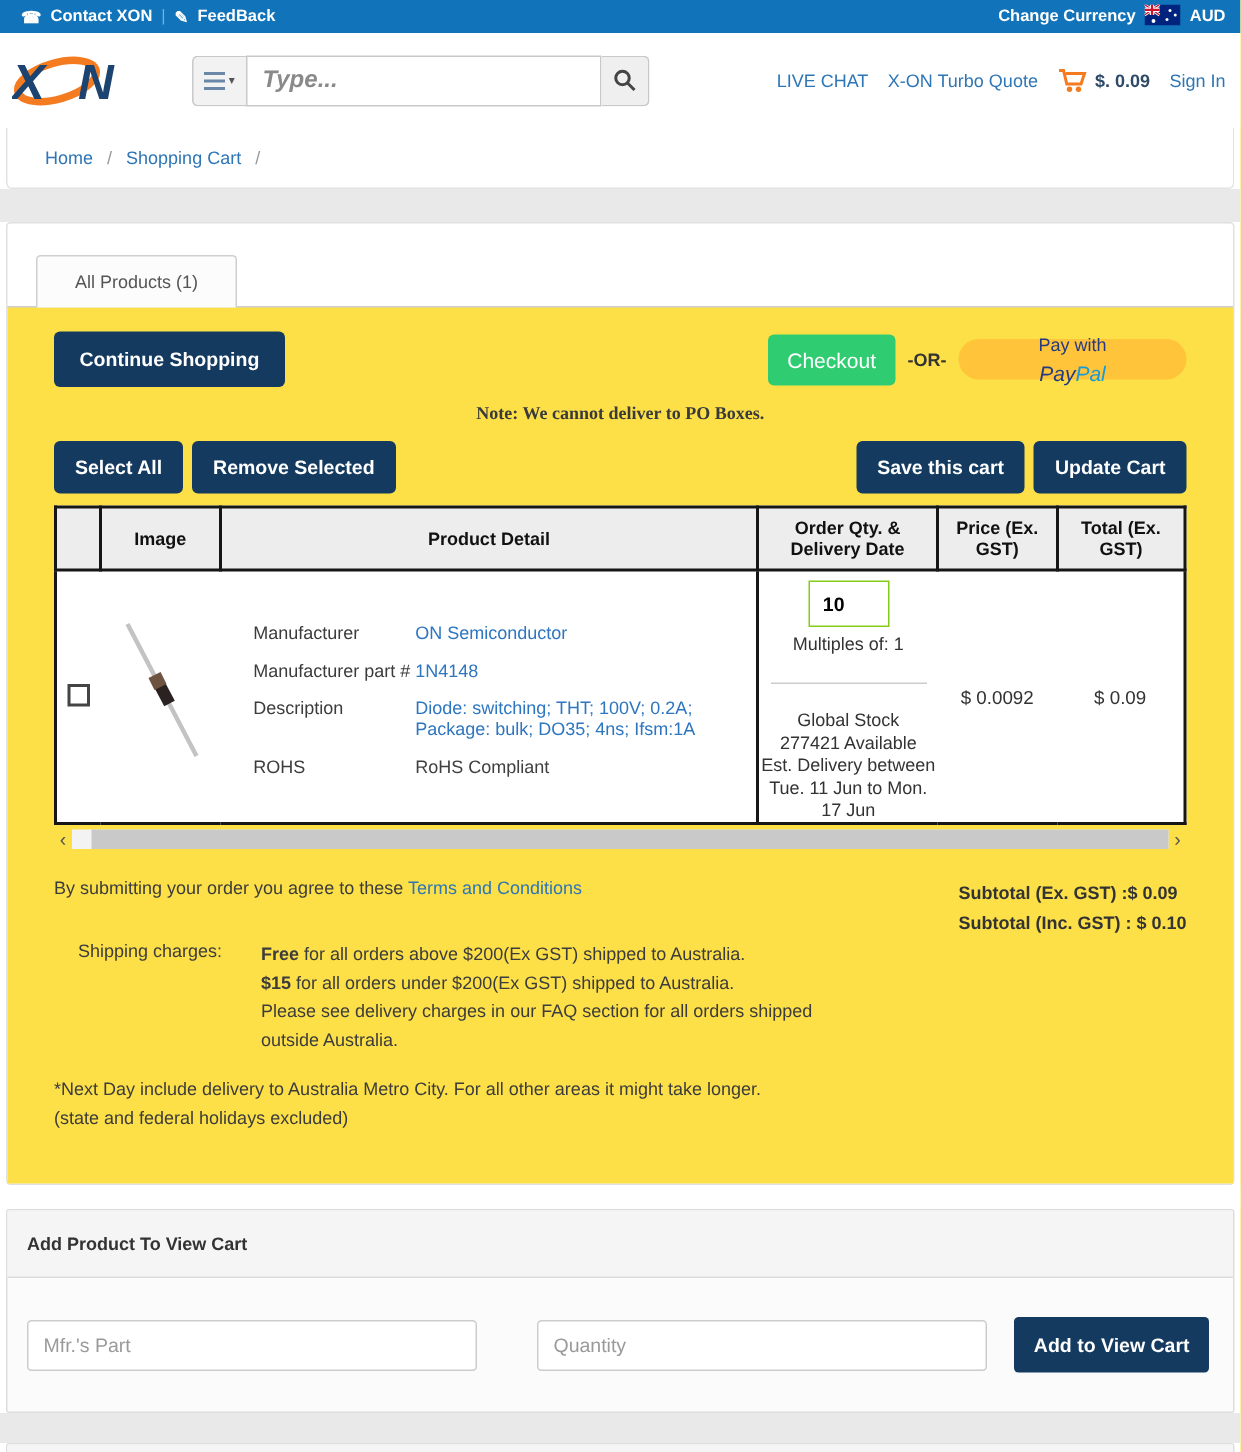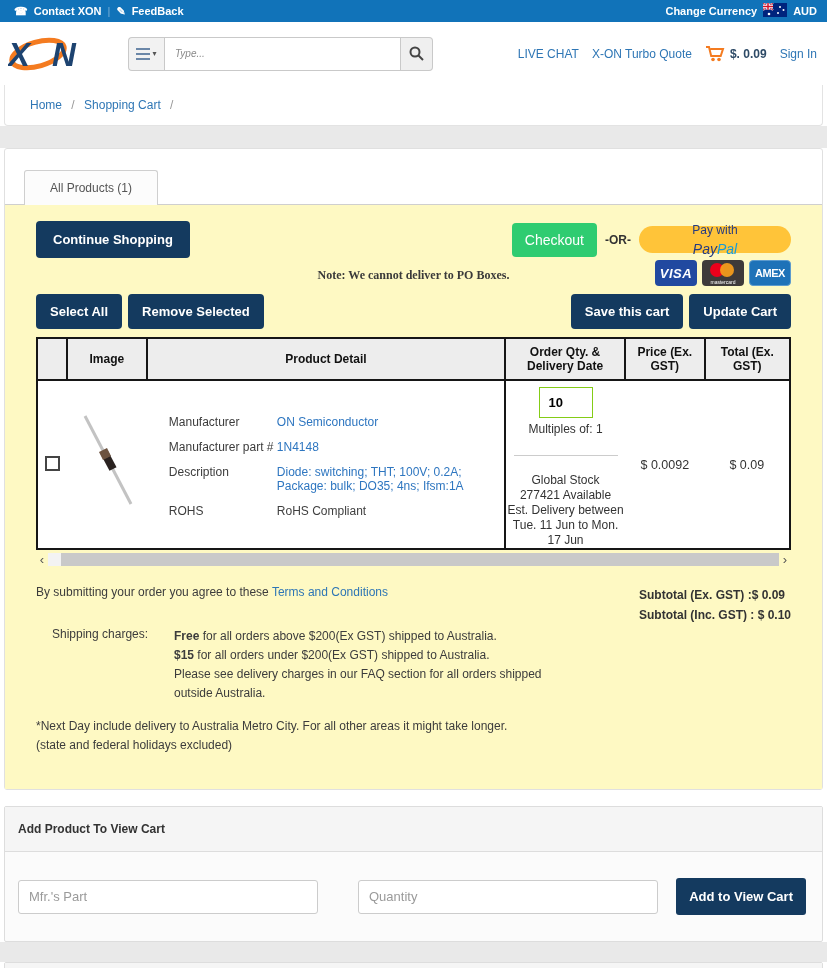--- a/index.html
+++ b/index.html
@@ -11,39 +11,39 @@
   .topbar a { color:#fff; text-decoration:none; cursor:pointer; }
   .topbar .sep { color:#79aed6; font-weight:normal; }
   .flag { display:inline-block; }
 
   
   .header { height:63px; display:flex; align-items:center; padding:0 10px 0 8px; background:#fff; }
   .logo { width:78px; height:40px; cursor:pointer; }
   .searchwrap { display:flex; align-items:center; margin-left:42px; }
   .cat-btn { width:36px; height:34px; background:#f2f2f2; border:1px solid #c9c9c9; border-right:none; border-radius:4px 0 0 4px; display:flex; align-items:center; justify-content:center; gap:2px; cursor:pointer; }
   .cat-btn .caret { font-size:8px; color:#555; }
-  .search-input { width:237px; height:34px; border:1px solid #c9c9c9; padding:0 10px; font-size:10px; outline:none; }
+  .search-input { width:237px; height:34px; border:1px solid #c9c9c9; padding:0 10px; font-size:16px; outline:none;font-weight:bold; }
   .search-input::placeholder { font-style:italic; color:#8a8a8a; }
   .search-btn { width:32px; height:34px; background:#efefef; border:1px solid #c9c9c9; border-left:none; border-radius:0 4px 4px 0; display:flex; align-items:center; justify-content:center; cursor:pointer; }
   .hnav { margin-left:auto; display:flex; align-items:center; gap:13px; font-size:12px; }
   .hnav a { color:#2E76B5; text-decoration:none; cursor:pointer; }
   .cartgrp { display:flex; align-items:center; gap:5px; }
   .cart-total { color:#2d4a66; font-weight:bold; }
 
   
   .crumbcard { margin:0 4px; background:#fff; border:1px solid #e3e3e3; border-top:none; border-radius:0 0 4px 4px; padding:13px 25px; font-size:12px; }
   .crumbcard a { color:#2E76B5; text-decoration:none; cursor:pointer; }
   .crumbcard .csep { color:#999; margin:0 6px; }
   .grayband { height:22px; background:#e9e9e9; }
   .grayband2 { height:20px; background:#e9e9e9; }
 
   
   .maincard { margin:0 4px; background:#fff; border:1px solid #e0e0e0; border-radius:3px; padding-top:20px; }
   .tab { display:inline-block; margin-left:19px; padding:10px 25px; background:#fcfcfc; border:1px solid #cfcfcf; border-bottom:none; border-radius:3px 3px 0 0; color:#555; font-size:12px; position:relative; top:1px; cursor:pointer; }
-  .panel { border-top:1px solid #cfcfcf; background:#fef9c3; padding:16px 31px 34px; }
+  .panel { border-top:1px solid #cfcfcf; background:#fde047; padding:16px 31px 34px; }
 
   .btn-navy { background:#143A5F; color:#fff; border:none; border-radius:4px; font-weight:bold; font-size:13px; cursor:pointer; }
   .row1 { display:flex; align-items:center; justify-content:space-between; }
   .cs-btn { padding:11px 17px; }
   .row1-right { display:flex; align-items:center; gap:8px; }
   .checkout-btn { background:#2FCC71; color:#fff; border:none; border-radius:4px; padding:9px 13px; font-size:14px; cursor:pointer; }
   .ortxt { font-weight:bold; color:#333; font-size:12px; }
   .paypal-btn { width:152px; height:27px; background:#FFC439; border:none; border-radius:14px; display:flex; align-items:center; justify-content:center; gap:4px; cursor:pointer; font-size:12px;flex-direction:column; }
   .pp-with { color:#253B80; }
   .pp-word { font-style:italic; font-weight:normal; font-size:14px; }
@@ -204,29 +204,20 @@
         <span class="ortxt">-OR-</span>
         <button class="paypal-btn">
           <span class="pp-with">Pay with</span>
           <span class="pp-word"><span class="pp-pay">Pay</span><span class="pp-pal">Pal</span></span>
         </button>
       </div>
     </div>
 
     <div class="noterow">
       <div class="po-note">Note: We cannot deliver to PO Boxes.</div>
-      <div class="cardicons">
-        <div class="chip chip-visa">VISA</div>
-        <div class="chip chip-mc">
-          <span class="mc-c1"></span>
-            <span class="mc-c2"></span>
-          <span class="mc-label">mastercard</span>
-        </div>
-        <div class="chip chip-amex">AMEX</div>
-      </div>
     </div>
 
     <div class="row2">
       <div class="grp">
         <button class="btn-navy">Select All</button>
         <button class="btn-navy">Remove Selected</button>
       </div>
       <div class="grp">
         <button class="btn-navy">Save this cart</button>
         <button class="btn-navy">Update Cart</button>

